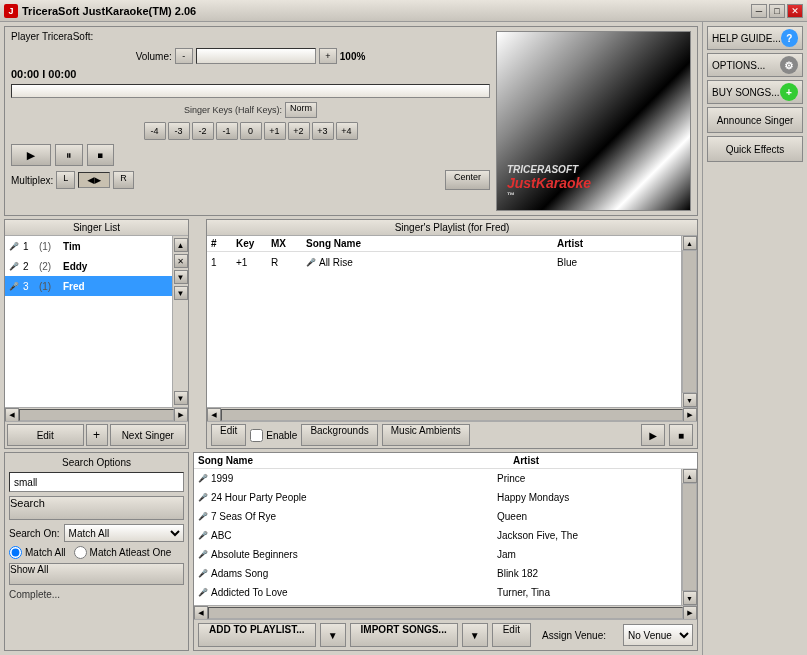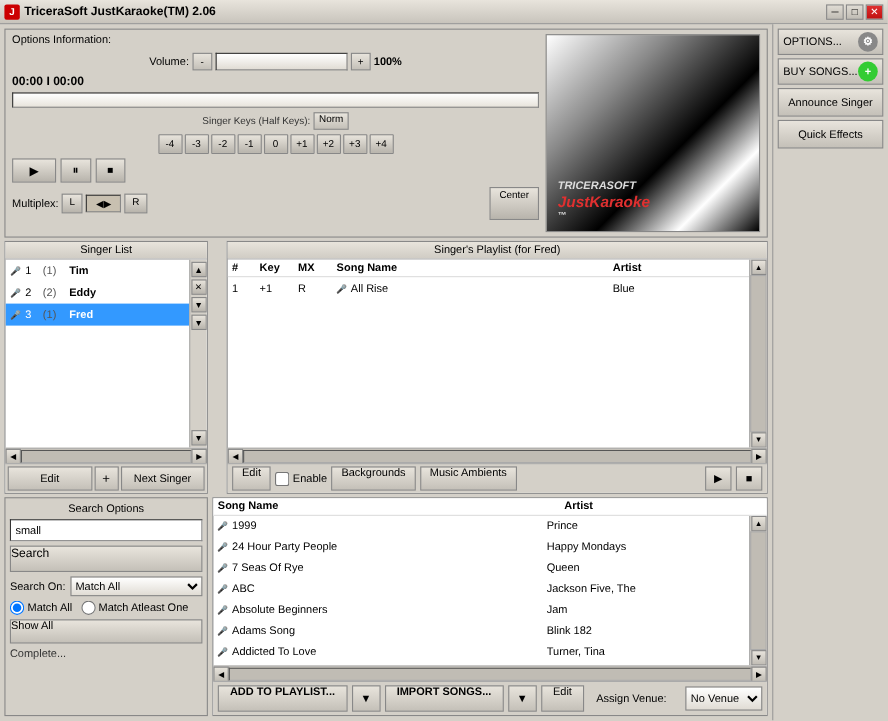--- a/index.html
+++ b/index.html
@@ -222,21 +222,21 @@
       height: 16px;
       background: #c8c0b0;
       border: 1px inset #888;
       display: flex;
       align-items: center;
       justify-content: center;
       font-size: 9px;
     }
     .center-btn {
       padding: 1px 8px;
-      height: 30px;
+      height: 20px;
       background: linear-gradient(to bottom, #e8e4dc, #b8b4ac);
       border: 1px solid #888;
       font-size: 9px;
       cursor: pointer;
       margin-left: auto;
     }
 
     
     .video-preview {
       width: 195px;
@@ -730,21 +730,21 @@
     <div class="title-btn close">✕</div>
   </div>
 </div>
 
 <div class="main-container">
 
   <div class="left-panel">
 
     <div class="player-section">
       <div class="player-left">
-        <div class="player-info-label">Options Information:</div>
+        <div class="player-info-label">Player TriceraSoft:</div>
 
         <div class="volume-row">
           <span class="volume-label">Volume:</span>
           <div class="vol-btn">-</div>
           <div class="volume-slider"></div>
           <div class="vol-btn">+</div>
           <span class="volume-pct">100%</span>
         </div>
 
         <div class="time-display">00:00 I 00:00</div>
@@ -974,20 +974,24 @@
             </select>
           </div>
         </div>
       </div>
     </div>
 
   </div>
 
   <div class="right-sidebar">
     <div class="sidebar-btn">
+      <span>HELP GUIDE...</span>
+      <div class="sidebar-btn-icon btn-icon-blue">?</div>
+    </div>
+    <div class="sidebar-btn">
       <span>OPTIONS...</span>
       <div class="sidebar-btn-icon" style="background:#888;color:white;">⚙</div>
     </div>
     <div class="sidebar-btn">
       <span>BUY SONGS...</span>
       <div class="sidebar-btn-icon btn-icon-green">+</div>
     </div>
     <div class="sidebar-main-btn">Announce Singer</div>
     <div class="sidebar-main-btn">Quick Effects</div>
   </div>

